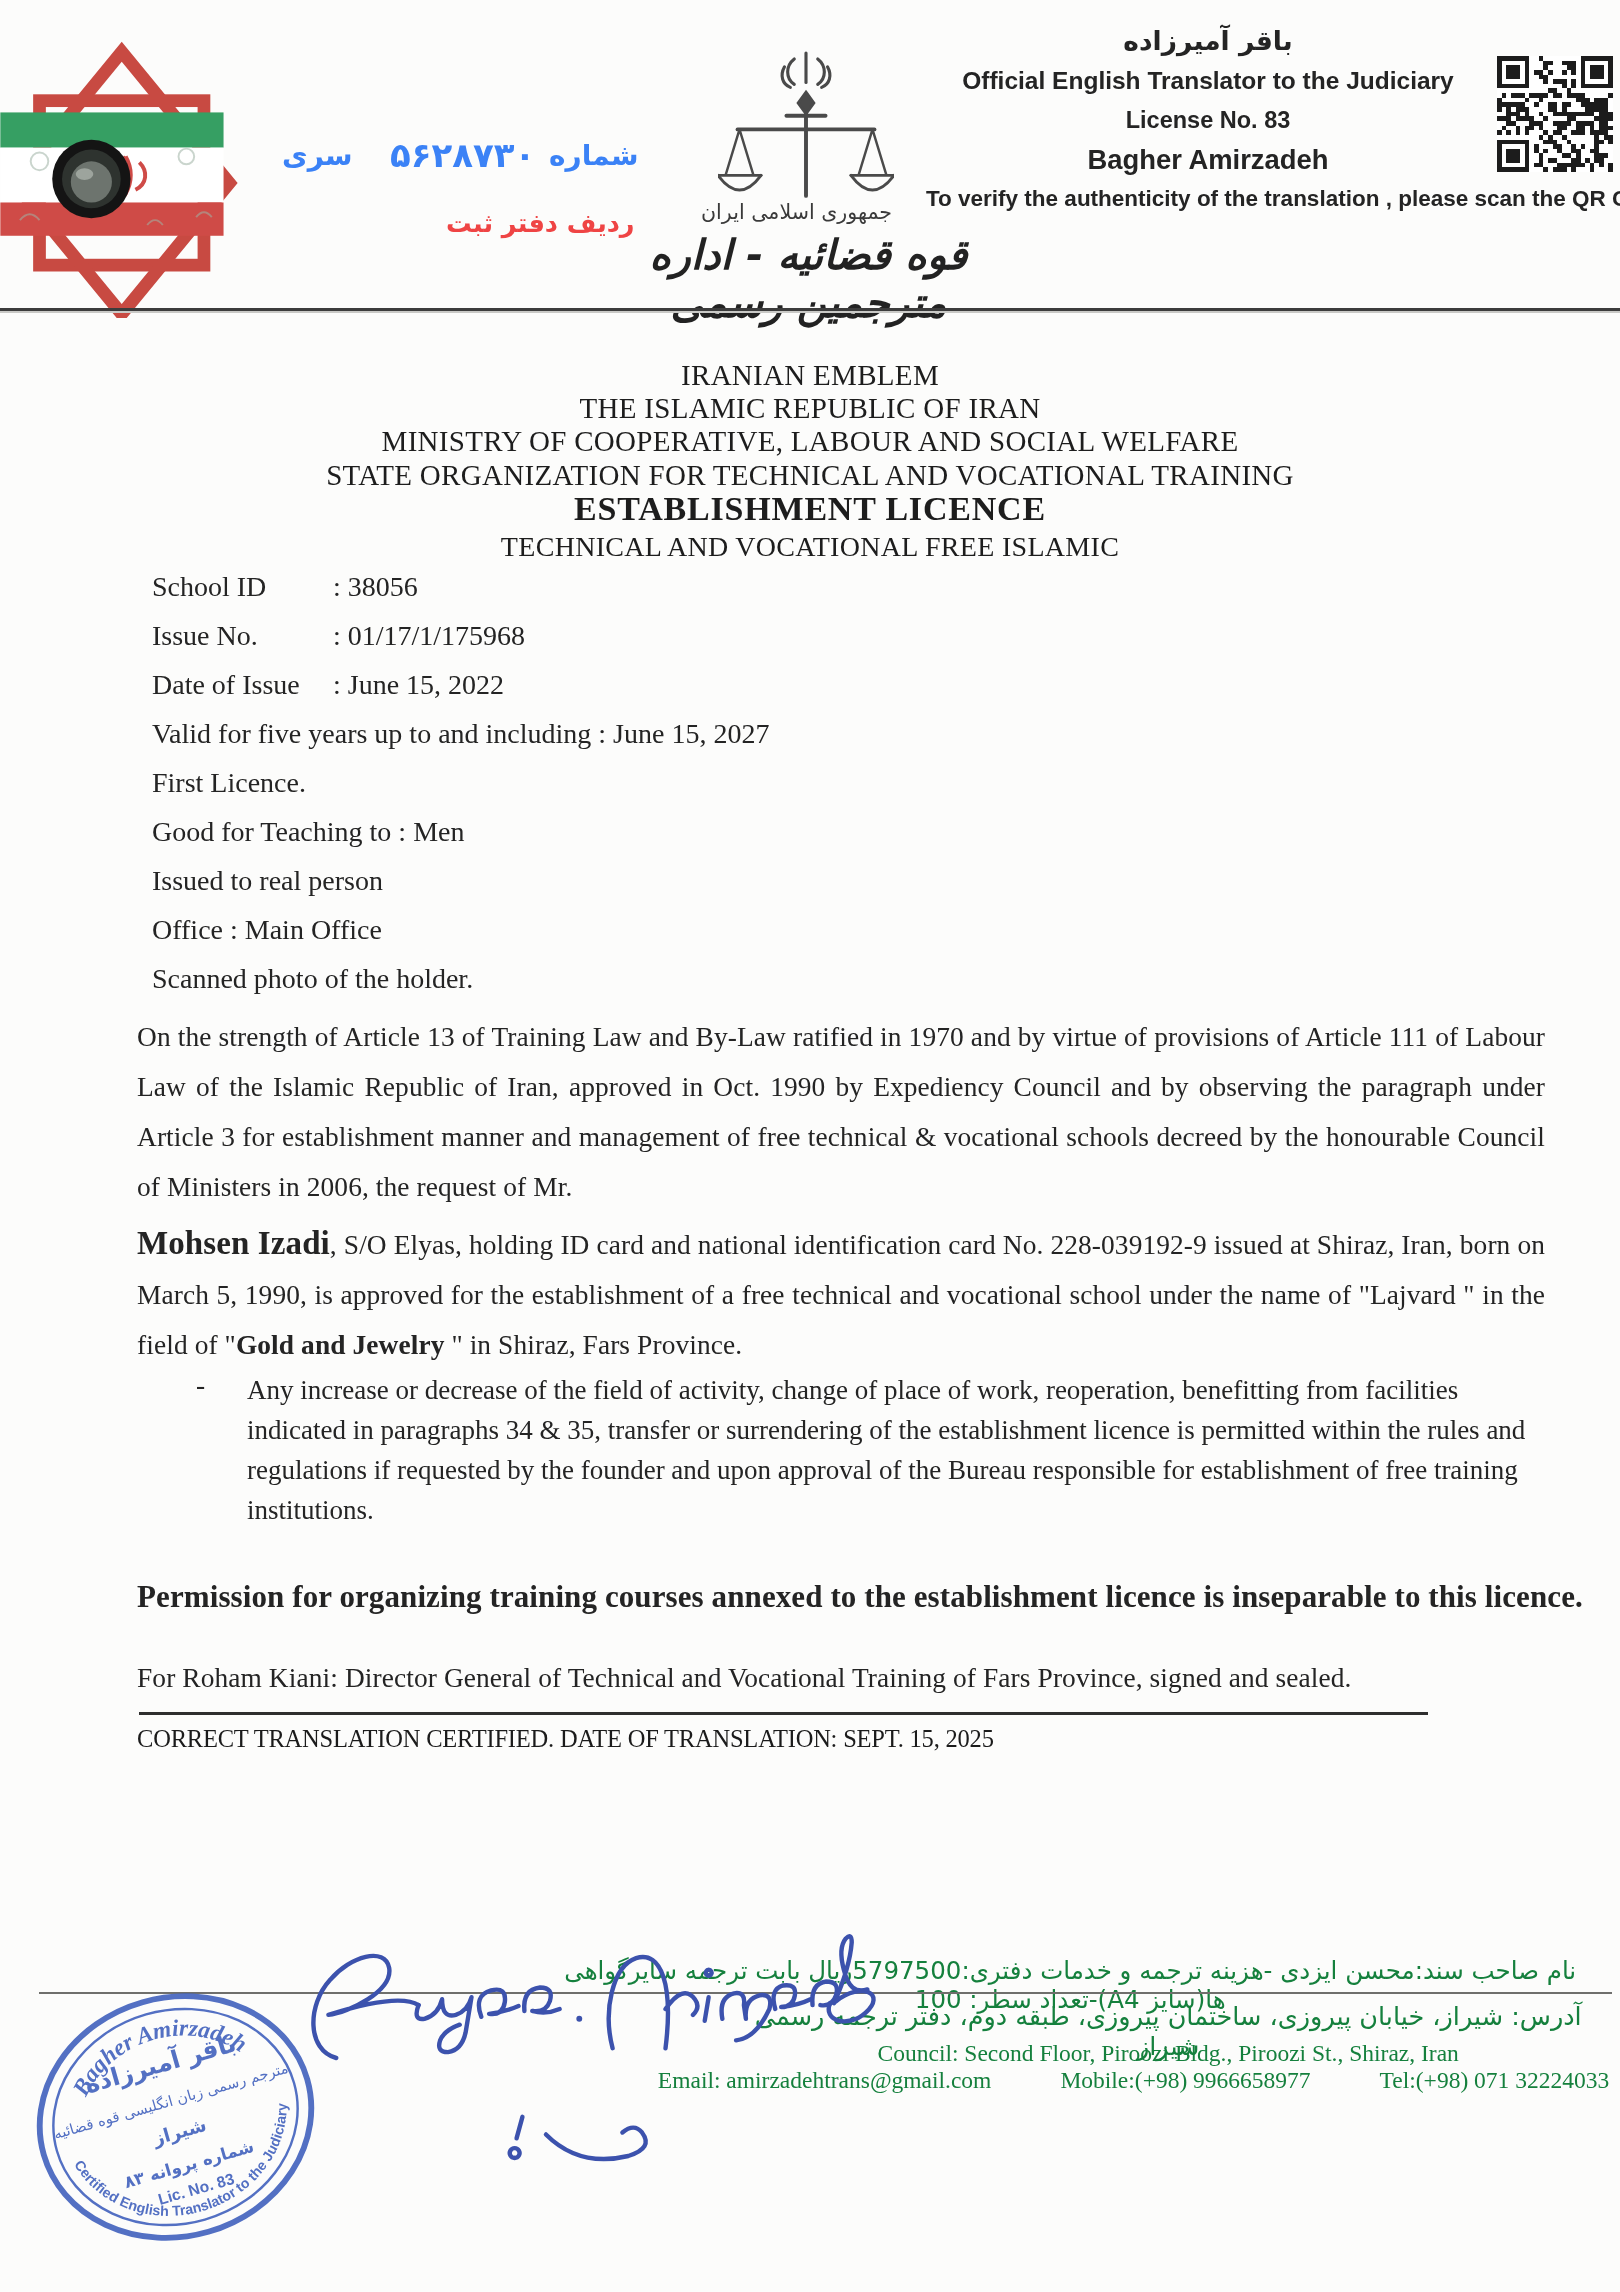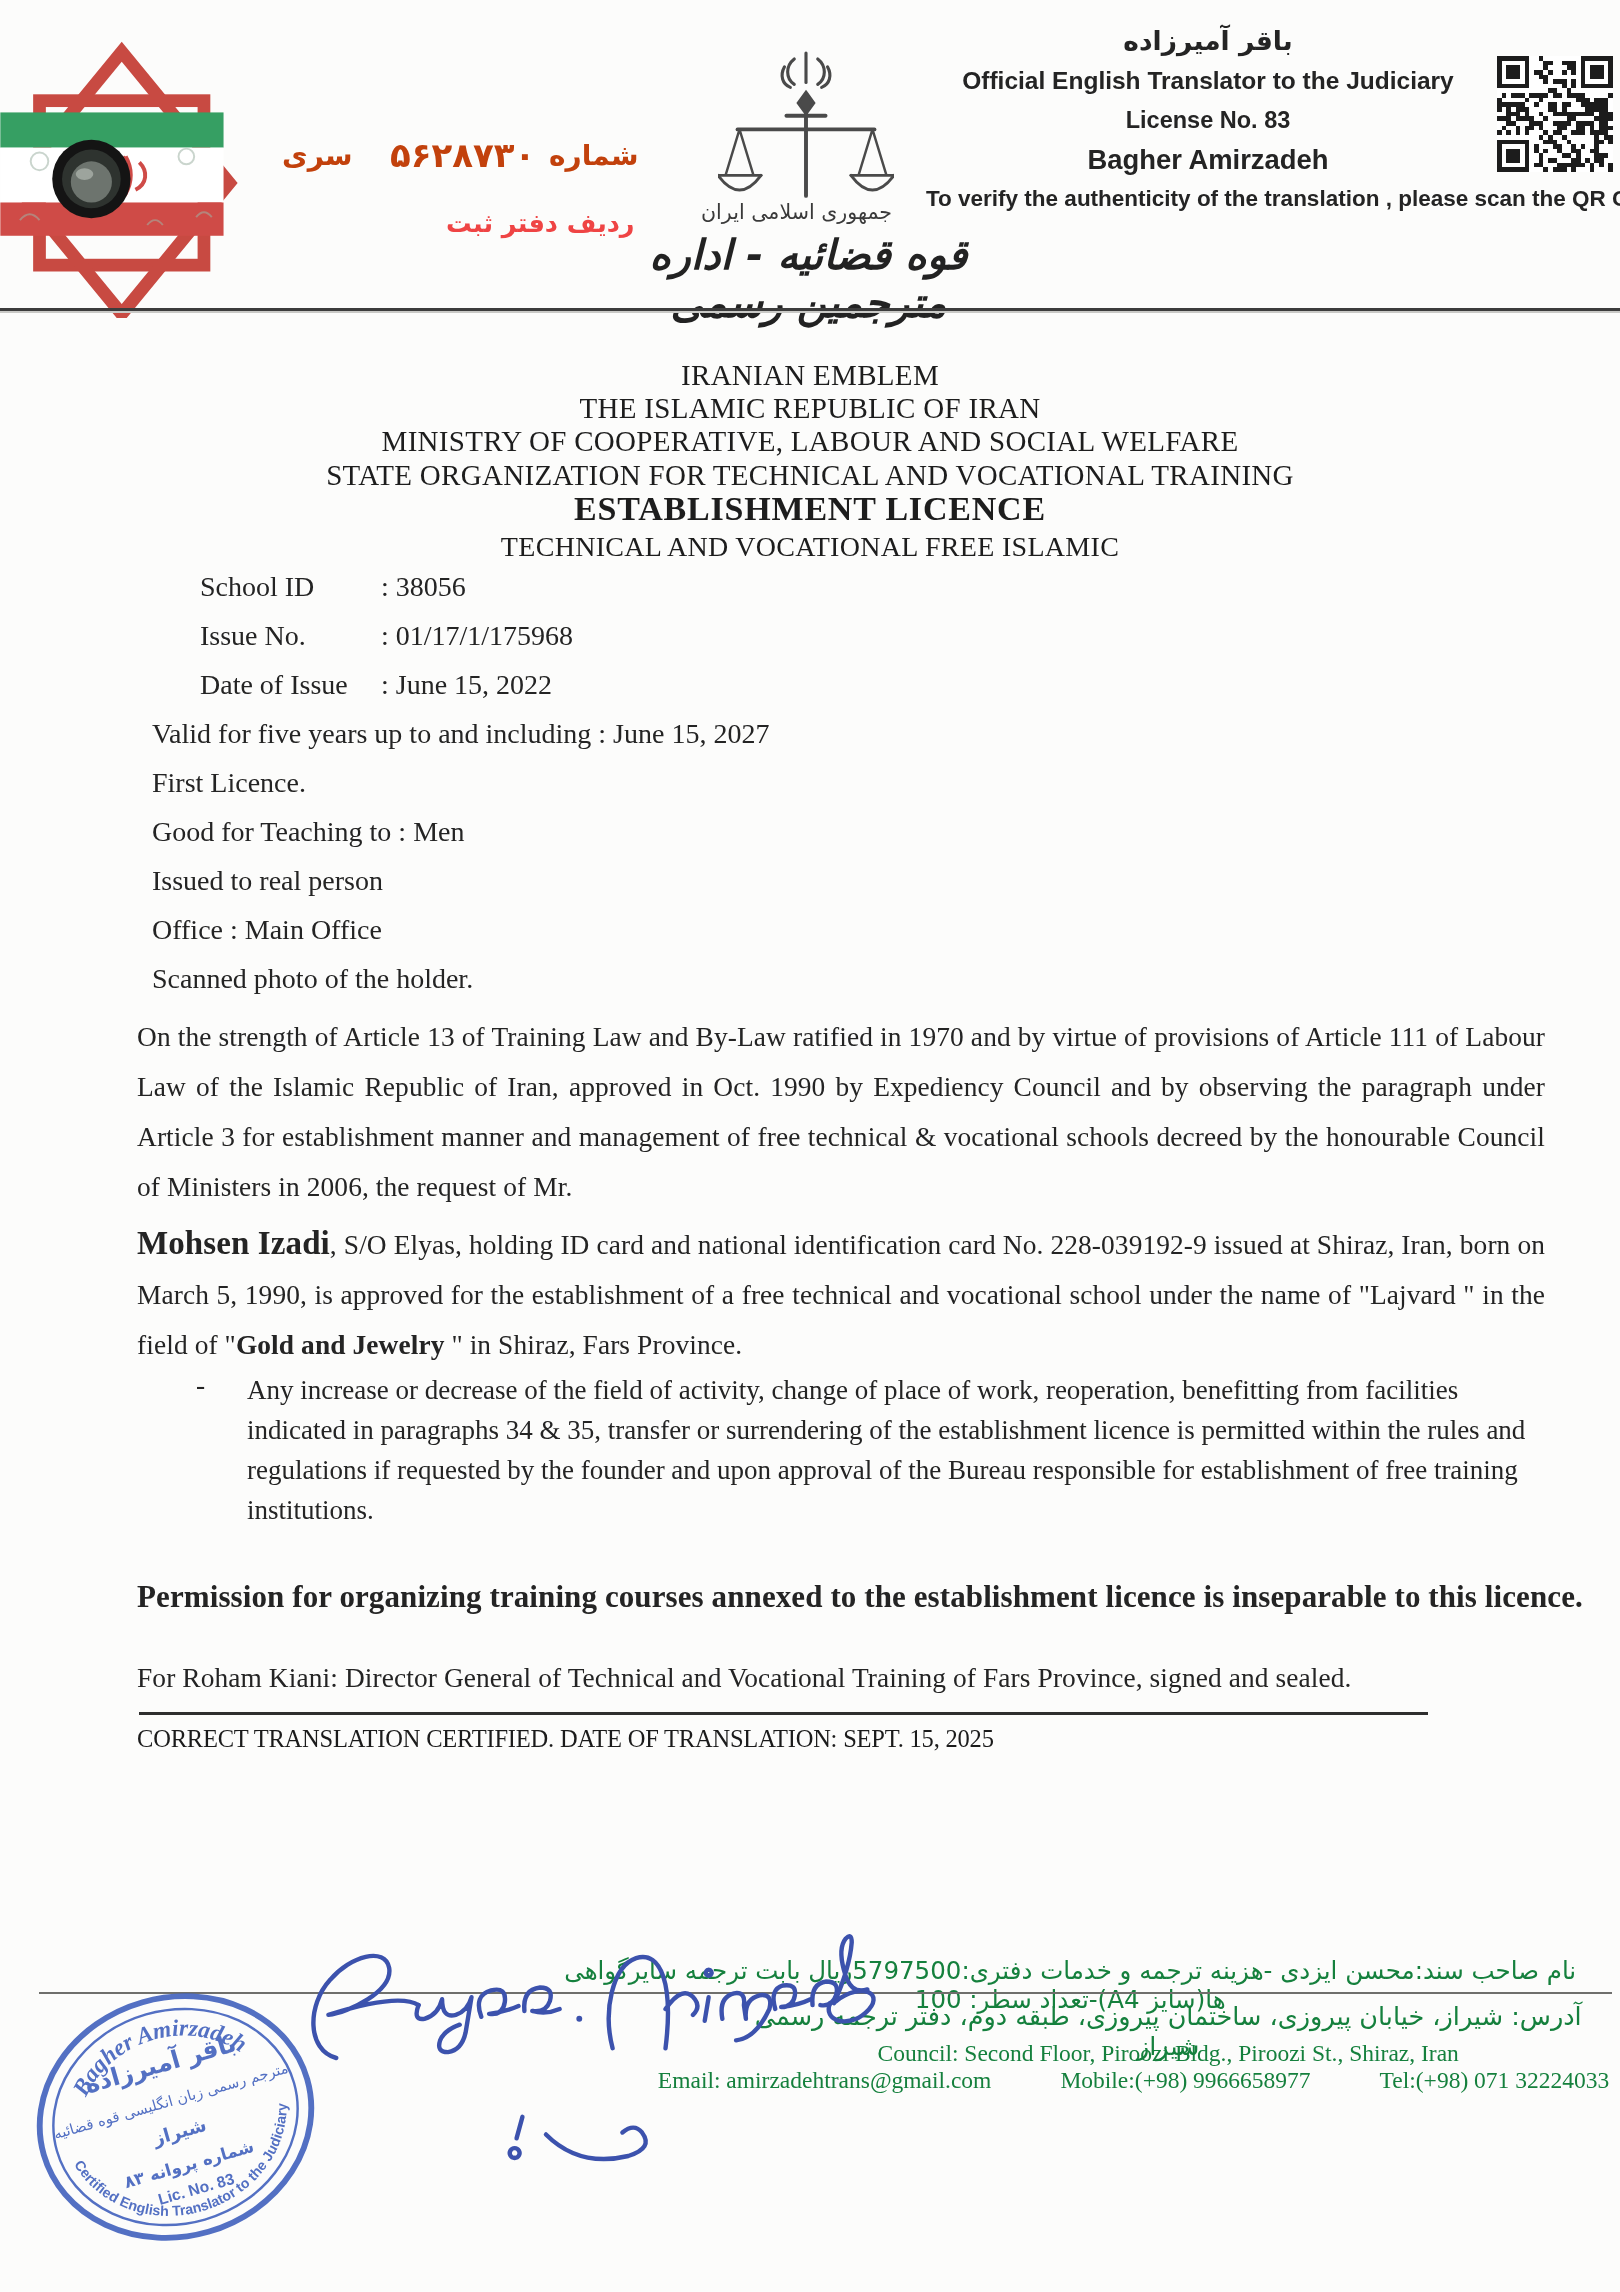--- a/index.html
+++ b/index.html
@@ -3,41 +3,41 @@
 <meta charset="utf-8">
 <style>
   html,body{margin:0;padding:0;background:#e8e8e6;}
   .page{position:relative;width:1620px;height:2293px;background:#fcfcfb;margin:0 auto;overflow:hidden;
         font-family:"Liberation Serif",serif;color:#242424;}
   .abs{position:absolute;}
   .fa{font-family:"DejaVu Sans",sans-serif;direction:rtl;}
   .sans{font-family:"Liberation Sans",sans-serif;}
 
   
-  .serial-green{color:#c2410c;font-weight:bold;}
+  .serial-green{color:#3b82f6;font-weight:bold;}
   .reg-label{color:#ef4444;font-weight:bold;font-size:25.5px;}
   .hdr-right{left:926px;top:25.5px;width:564px;text-align:center;}
   .hdr-right div{line-height:1.1;}
   .hr-name-fa{font-size:26.5px;font-weight:bold;margin-bottom:13.7px;}
   .hr-l1{font-size:24.5px;font-weight:bold;margin-bottom:12.7px;}
   .hr-l2{font-size:23.5px;font-weight:bold;margin-bottom:10.8px;}
   .hr-l3{font-size:27.4px;font-weight:bold;margin-bottom:12.7px;}
   .hr-l4{font-size:22.5px;font-weight:bold;white-space:nowrap;}
   .center-fa1{left:701px;top:200px;width:211px;text-align:left;font-size:20.6px;color:#3a3a3a;}
   .center-fa2{left:588px;top:231px;width:441px;text-align:center;font-size:41px;color:#222;font-weight:bold;font-style:italic;}
   .header-rule{left:0;top:308px;width:1620px;height:2.9px;background:#3c3c3c;box-shadow:0 2px 0 #c9c9c6;}
 
   
   .tline{left:0;width:1620px;text-align:center;font-size:29px;color:#1d1d1d;letter-spacing:0.3px;}
   .tmain{font-size:34px;font-weight:bold;letter-spacing:0.8px;}
   .tsub{font-size:28px;}
 
   
   .fields{left:152px;top:571px;}
-  .frow{display:grid;grid-template-columns:181px auto;height:49px;font-size:28px;margin-left:48px;}
+  .frow{display:grid;grid-template-columns:181px auto;height:49px;font-size:28px;}
   .iline{height:49px;font-size:28px;}
 
   
   .para{font-size:27.4px;line-height:50px;letter-spacing:0.1px;text-align:justify;}
   .p1{left:137px;top:1012px;width:1408px;}
   .p2{left:137px;top:1218px;width:1408px;}
   .p2 b.name{font-size:33px;}
   .bullet-marker{left:196px;top:1370px;font-size:27.4px;}
   .bullet{left:247px;top:1370px;width:1279px;font-size:27px;line-height:40px;text-align:left;}
   .permission{left:137px;top:1572px;width:1451px;font-size:31px;font-weight:bold;}

